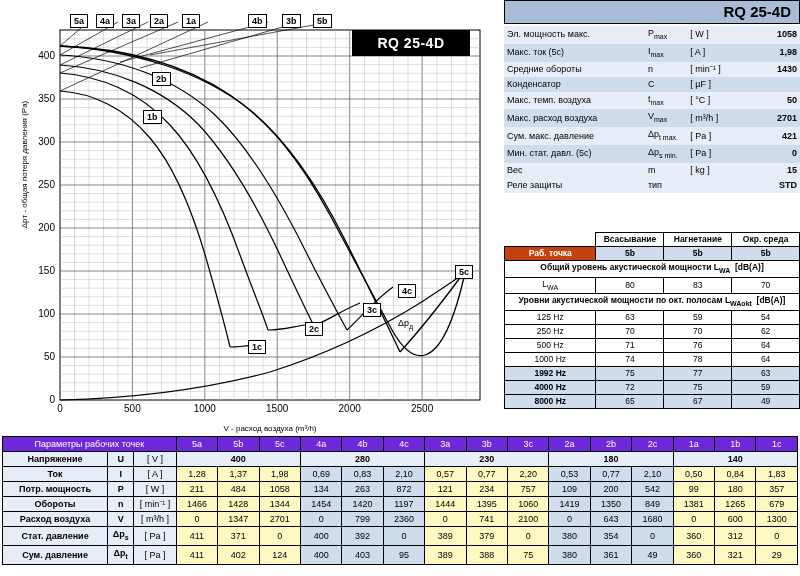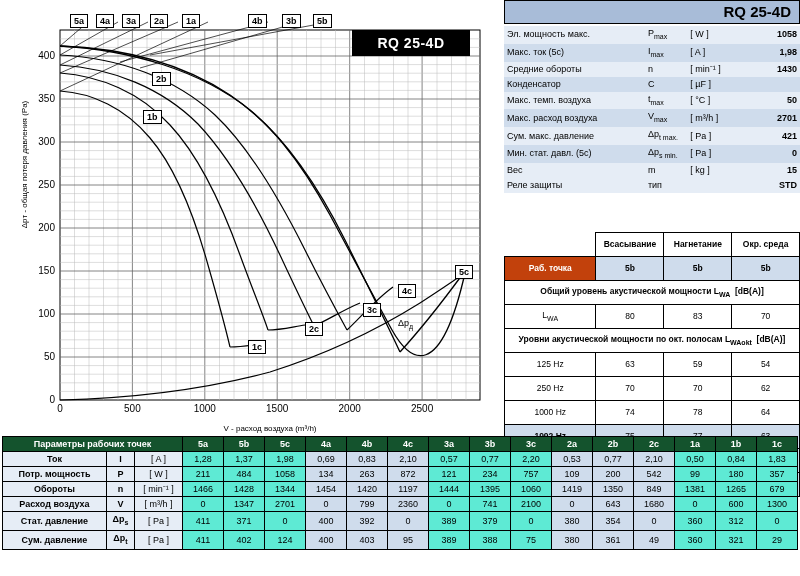--- a/index.html
+++ b/index.html
@@ -96,21 +96,21 @@
   .c-name { width: 140px; }
   .c-sym  { width: 42px; }
   .c-unit { width: 56px; }
   .c-val  { width: 56px; text-align: right; font-weight: bold; padding-right: 6px; }
 
   
   .ac-wrap { position: absolute; left: 504px; top: 232px; width: 296px; }
   table.ac { border-collapse: collapse; width: 296px; font-size: 8.5px; }
   table.ac td {
     border: 1px solid #000;
-    height: 24px;
+    height: 14px;
     line-height: 13px;
     text-align: center;
     padding: 0 2px;
   }
   .ac-head { background: #fff; font-weight: bold; }
   .ac-blue { background: #c2410c; color: #fff; font-weight: bold; text-align: left; padding-left: 4px; }
   .ac-bold { font-weight: bold; }
   .ac-left { text-align: left; padding-left: 4px; }
   .ac-band { background: #cfdcec; }
   .ac-wide { background: #fff; font-weight: bold; text-align: center; }
@@ -118,25 +118,25 @@
   
   .bottom-wrap { position: absolute; left: 2px; top: 436px; width: 796px; }
   table.bt { border-collapse: collapse; width: 796px; font-size: 9px; }
   table.bt td {
     border: 1px solid #000;
     height: 15px;
     line-height: 14px;
     text-align: center;
     padding: 0 2px;
   }
-  .bt-hdr { background: #14532d; color: #fff; font-weight: bold; }
+  .bt-hdr { background: #6d28d9; color: #fff; font-weight: normal; }
   .bt-rowlabel { text-align: left; font-weight: bold; padding-left: 4px; background: #e6edf6; }
   .bt-sym { text-align: center; font-weight: bold; background: #e6edf6; }
   .bt-unit { text-align: center; background: #e6edf6; }
-  .bt-cell { background: #5eead4; }
+  .bt-cell { background: #fef9c3; }
   .bt-cell-alt { background: #cfdcec; }
   .bt-volt { background: #e6edf6; font-weight: bold; }
   sub { font-size: 7px; }
 </style>
 </head>
 <body>
 
 <div class="chart-panel">
   <svg class="chart-svg" width="500" height="432" xmlns="http://www.w3.org/2000/svg">
 
@@ -405,20 +405,26 @@
       <td>59</td>
       <td>54</td>
     </tr>
     <tr>
       <td class="ac-left">250 Hz</td>
       <td>70</td>
       <td>70</td>
       <td>62</td>
     </tr>
     <tr>
+      <td class="ac-left">500 Hz</td>
+      <td>71</td>
+      <td>76</td>
+      <td>64</td>
+    </tr>
+    <tr>
       <td class="ac-left">1000 Hz</td>
       <td>74</td>
       <td>78</td>
       <td>64</td>
     </tr>
     <tr class="ac-band">
       <td class="ac-left ac-bold">1992 Hz</td>
       <td>75</td>
       <td>77</td>
       <td>63</td>
@@ -453,20 +459,30 @@
       <td class="bt-hdr" style="width:41px;">3a</td>
       <td class="bt-hdr" style="width:41px;">3b</td>
       <td class="bt-hdr" style="width:41px;">3c</td>
       <td class="bt-hdr" style="width:41px;">2a</td>
       <td class="bt-hdr" style="width:41px;">2b</td>
       <td class="bt-hdr" style="width:41px;">2c</td>
       <td class="bt-hdr" style="width:41px;">1a</td>
       <td class="bt-hdr" style="width:41px;">1b</td>
       <td class="bt-hdr" style="width:41px;">1c</td>
     </tr>
+    <tr>
+      <td class="bt-rowlabel" style="width:104px;">Напряжение</td>
+      <td class="bt-sym" style="width:26px;">U</td>
+      <td class="bt-unit" style="width:42px;">[ V ]</td>
+      <td class="bt-volt" colspan="3">400</td>
+      <td class="bt-volt" colspan="3">280</td>
+      <td class="bt-volt" colspan="3">230</td>
+      <td class="bt-volt" colspan="3">180</td>
+      <td class="bt-volt" colspan="3">140</td>
+    </tr>
 
     <tr>
       <td class="bt-rowlabel">Ток</td>
       <td class="bt-sym">I</td>
       <td class="bt-unit">[ A ]</td>
       <td class="bt-cell">1,28</td>
       <td class="bt-cell">1,37</td>
       <td class="bt-cell">1,98</td>
       <td class="bt-cell-alt">0,69</td>
       <td class="bt-cell-alt">0,83</td>

